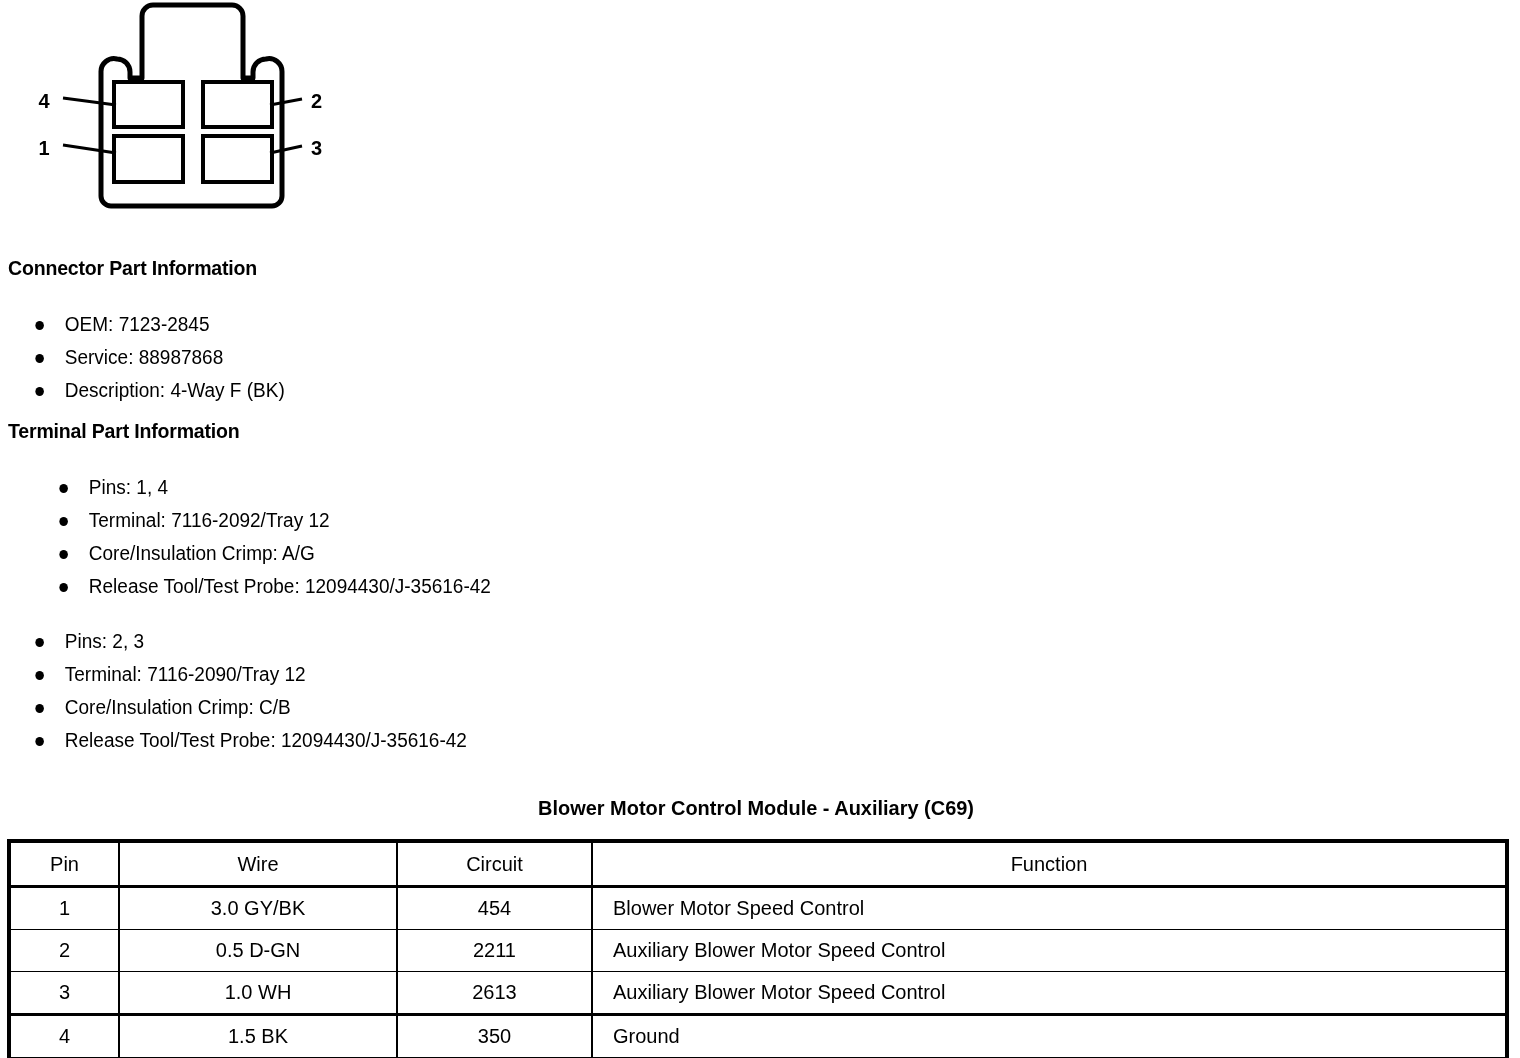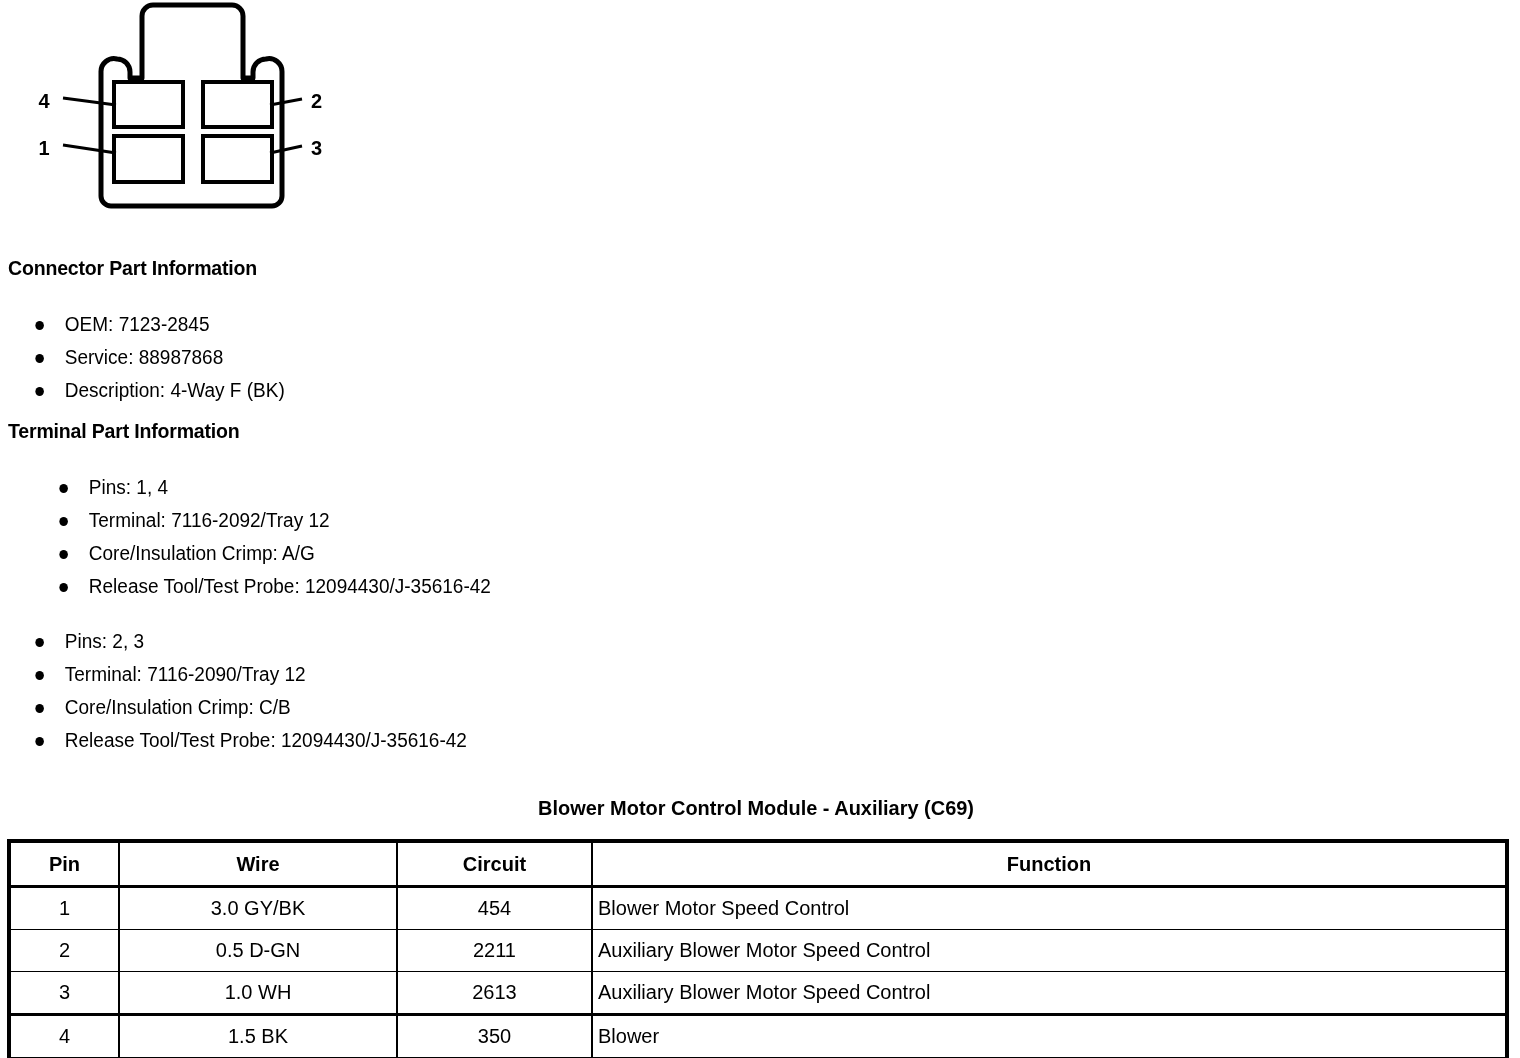--- a/index.html
+++ b/index.html
@@ -111,28 +111,28 @@
     border-top: 1px solid #000;
     border-bottom: 1px solid #000;
     height: 41px;
     padding: 0;
     font-weight: normal;
     text-align: center;
     vertical-align: middle;
     white-space: nowrap;
   }
   #pinout-table thead th {
-    font-weight: bold;
+    font-weight: normal;
     height: 42px;
     border-top: 4px solid #000;
     border-bottom: 3px solid #000;
   }
   #pinout-table .cell-func {
     text-align: left;
-    padding-left: 5px;
+    padding-left: 20px;
   }
   #pinout-table tbody tr:first-child td { border-top: none; }
   #pinout-table tbody tr.rule-above td  { border-top: 3px solid #000; }
   #pinout-table tbody tr:last-child td  { border-bottom: 4px solid #000; }
   #pinout-table th:first-child,
   #pinout-table td:first-child { border-left: 4px solid #000; }
   #pinout-table th:last-child,
   #pinout-table td:last-child  { border-right: 4px solid #000; }
 </style>
 </head>
@@ -236,16 +236,16 @@
     <tr>
       <td>3</td>
       <td>1.0 WH</td>
       <td>2613</td>
       <td class="cell-func">Auxiliary Blower Motor Speed Control</td>
     </tr>
     <tr class="rule-above">
       <td>4</td>
       <td>1.5 BK</td>
       <td>350</td>
-      <td class="cell-func">Blower</td>
+      <td class="cell-func">Ground</td>
     </tr>
   </tbody>
 </table>
 
 </body></html>

